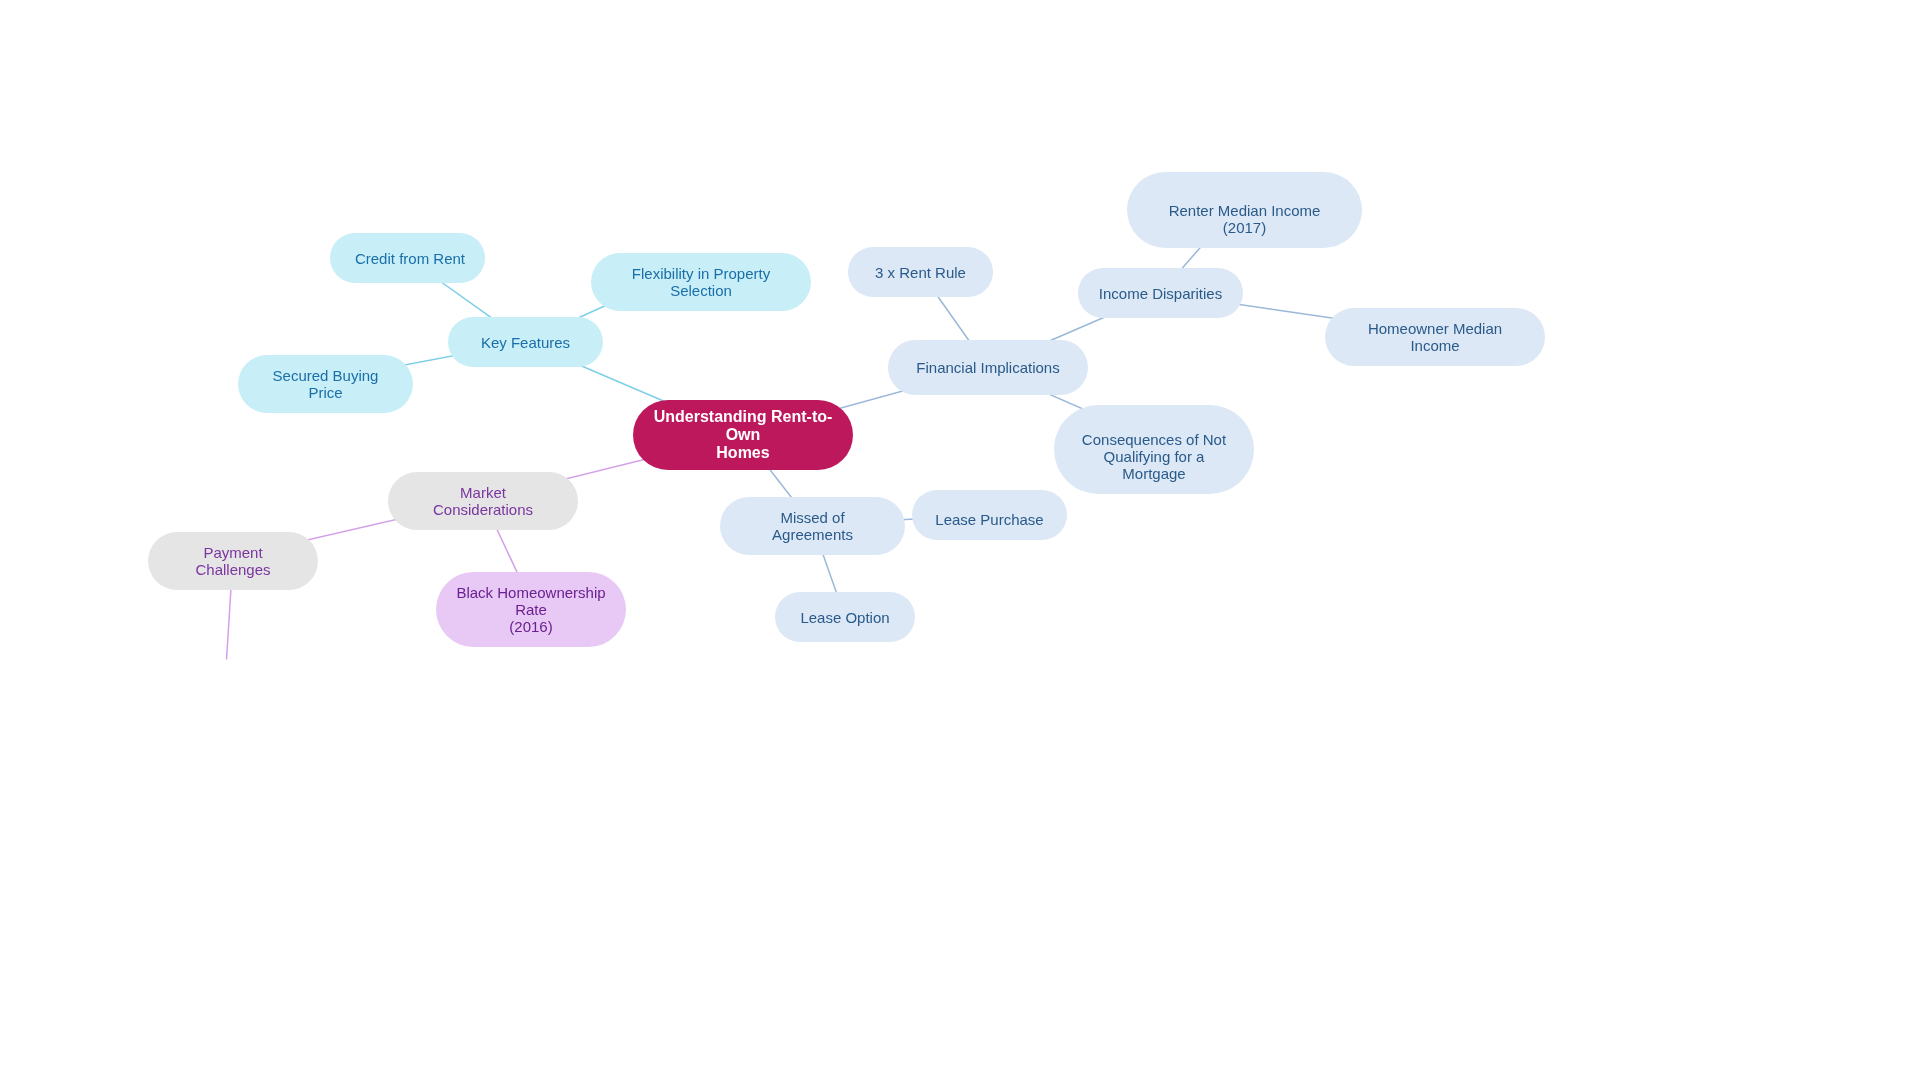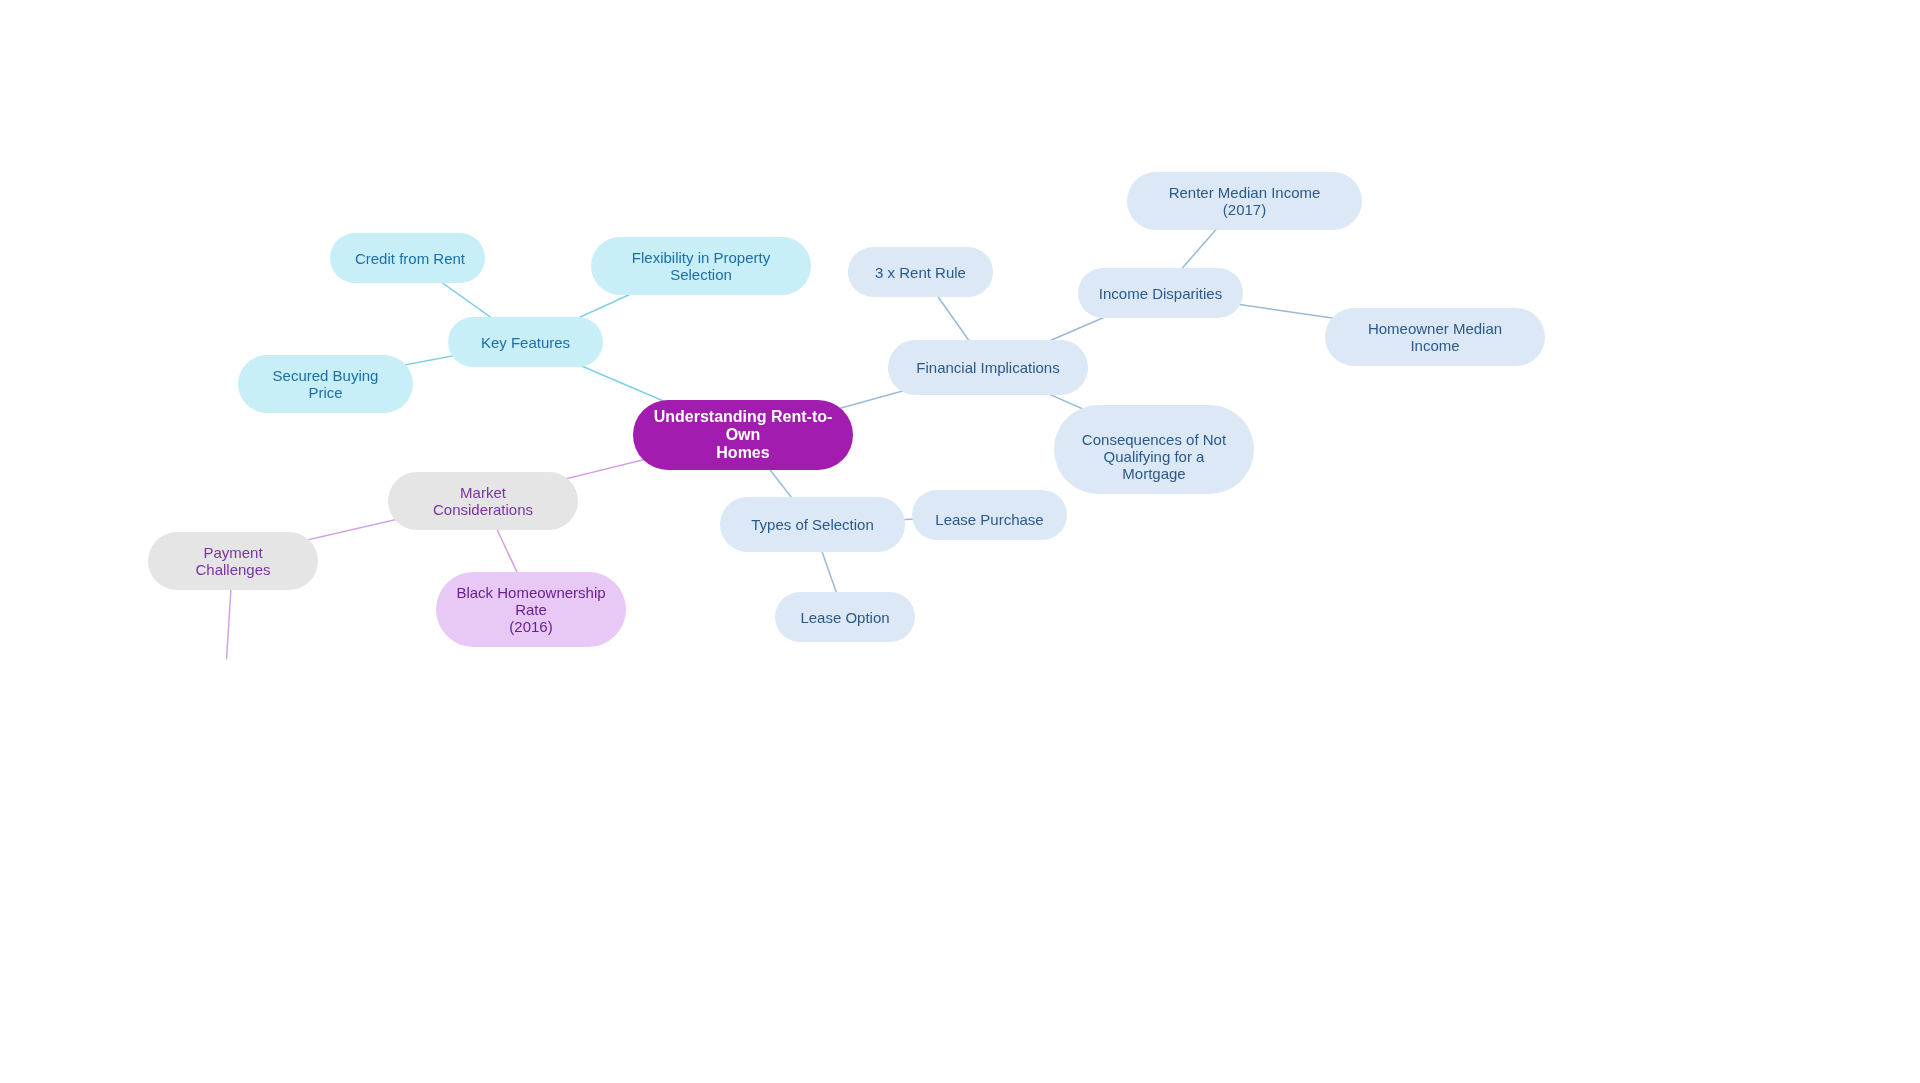--- a/index.html
+++ b/index.html
@@ -31,21 +31,21 @@
       align-items: center;
       justify-content: center;
       text-align: center;
       font-size: 15px;
       font-weight: 500;
       z-index: 2;
       padding: 12px 20px;
       cursor: pointer;
     }
     .node-center {
-      background: #a21caf;
+      background: #be185d;
       color: #ffffff;
       font-size: 16px;
       font-weight: 600;
       width: 220px;
       height: 70px;
       border-radius: 35px;
     }
     .node-cyan {
       background: #c8eef7;
       color: #1a6fa8;
@@ -93,47 +93,47 @@
 <div class="node node-center" style="left: 633px; top: 400px; width: 220px; min-height: 70px;">
       <span style="white-space: pre-line;">Understanding Rent-to-Own
 Homes</span>
     </div>
     <div class="node node-cyan" style="left: 448px; top: 317px; width: 155px; min-height: 50px;">
       <span style="white-space: pre-line;">Key Features</span>
     </div>
     <div class="node node-cyan" style="left: 330px; top: 233px; width: 155px; min-height: 50px; justify-content: flex-end;">
       <span style="white-space: pre-line;">Credit from Rent</span>
     </div>
-    <div class="node node-cyan" style="left: 591px; top: 237px; width: 220px; min-height: 50px; justify-content: center;">
+    <div class="node node-cyan" style="left: 591px; top: 253px; width: 220px; min-height: 50px; justify-content: center;">
       <span style="white-space: pre-line;">Flexibility in Property Selection</span>
     </div>
     <div class="node node-cyan" style="left: 238px; top: 355px; width: 175px; min-height: 50px;">
       <span style="white-space: pre-line;">Secured Buying Price</span>
     </div>
     <div class="node node-blue-light" style="left: 888px; top: 340px; width: 200px; min-height: 55px;">
       <span style="white-space: pre-line;">Financial Implications</span>
     </div>
     <div class="node node-blue-light" style="left: 848px; top: 247px; width: 145px; min-height: 50px;">
       <span style="white-space: pre-line;">3 x Rent Rule</span>
     </div>
     <div class="node node-blue-light" style="left: 1078px; top: 268px; width: 165px; min-height: 50px;">
       <span style="white-space: pre-line;">Income Disparities</span>
     </div>
     <div class="node node-blue-light" style="left: 1127px; top: 172px; width: 235px; min-height: 50px;">
-      <span style="white-space: pre-line;">Renter Median Income (2017)</span>
+      <span style="white-space: pre-line; margin-top: 18px;">Renter Median Income (2017)</span>
     </div>
     <div class="node node-blue-light" style="left: 1325px; top: 308px; width: 220px; min-height: 50px;">
       <span style="white-space: pre-line;">Homeowner Median Income</span>
     </div>
     <div class="node node-blue-light" style="left: 1054px; top: 405px; width: 200px; min-height: 70px;">
       <span style="white-space: pre-line; margin-top: 14px;">Consequences of Not
 Qualifying for a Mortgage</span>
     </div>
     <div class="node node-blue-light" style="left: 720px; top: 497px; width: 185px; min-height: 55px;">
-      <span style="white-space: pre-line;">Types of Selection</span>
+      <span style="white-space: pre-line;">Missed of Agreements</span>
     </div>
     <div class="node node-blue-light" style="left: 912px; top: 490px; width: 155px; min-height: 50px;">
       <span style="white-space: pre-line; margin-top: 8px;">Lease Purchase</span>
     </div>
     <div class="node node-blue-light" style="left: 775px; top: 592px; width: 140px; min-height: 50px;">
       <span style="white-space: pre-line;">Lease Option</span>
     </div>
     <div class="node node-purple" style="left: 388px; top: 472px; width: 190px; min-height: 55px;">
       <span style="white-space: pre-line;">Market Considerations</span>
     </div>

